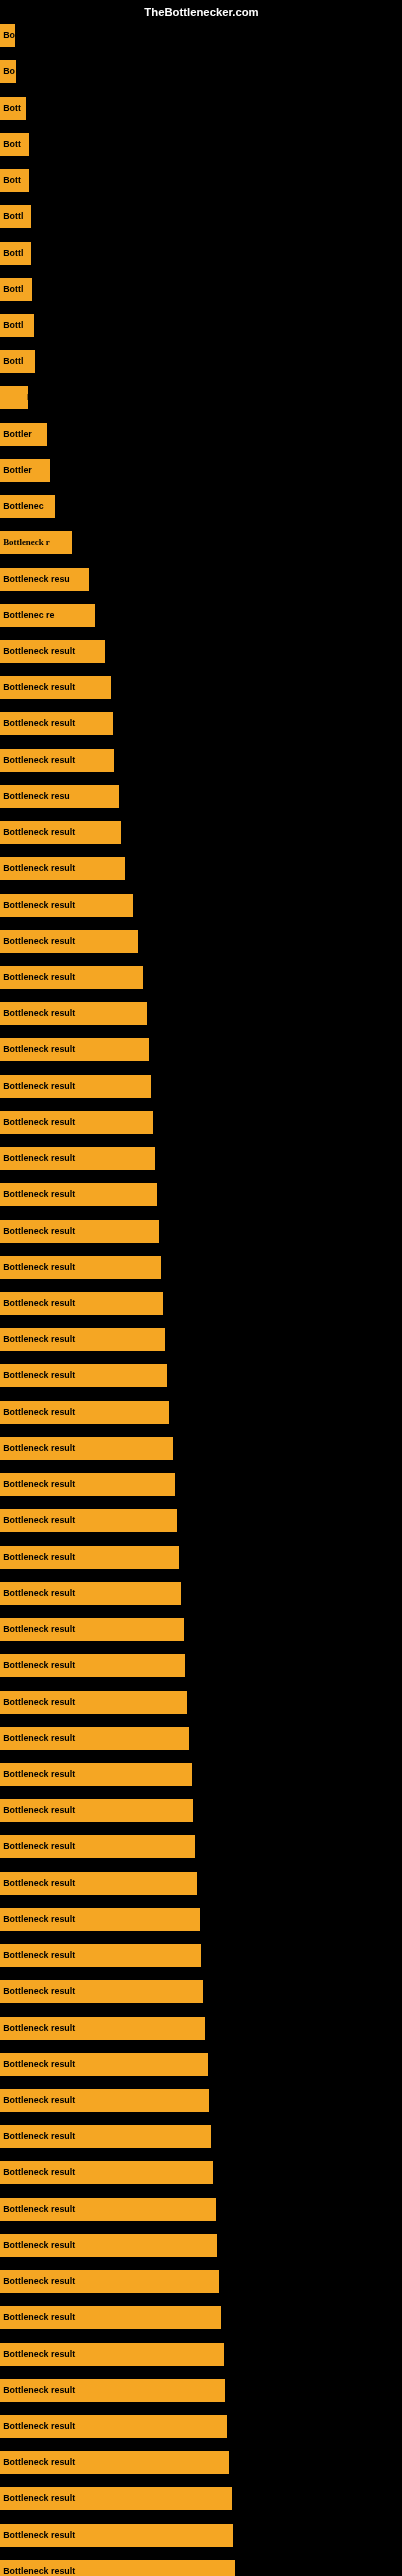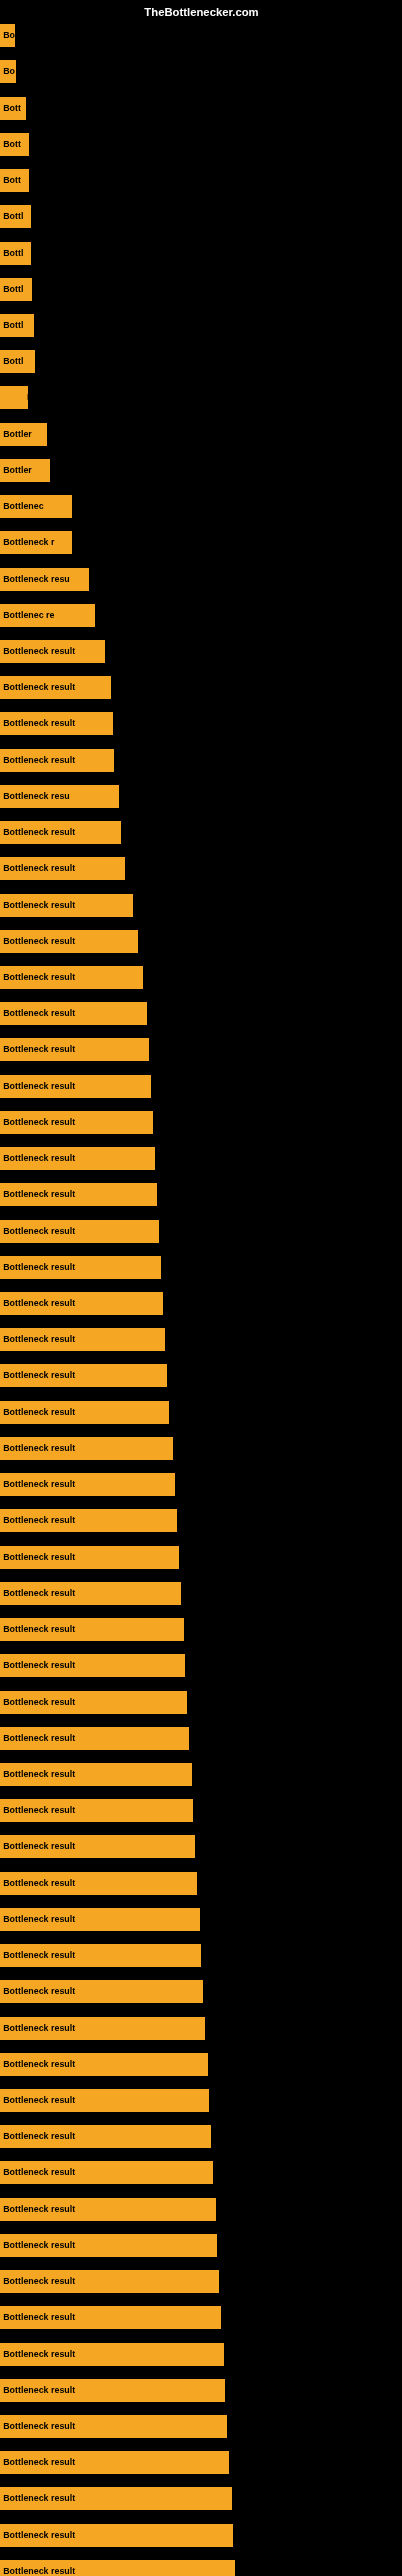--- a/index.html
+++ b/index.html
@@ -86,23 +86,23 @@
     <div class="bar-container" style="top: 386px;">
       <div class="bar" style="width: 28px; padding-left: 27px;">Bottle</div>
     </div>
     <div class="bar-container" style="top: 423px;">
       <div class="bar" style="width: 47px;">Bottler</div>
     </div>
     <div class="bar-container" style="top: 459px;">
       <div class="bar" style="width: 50px;">Bottler</div>
     </div>
     <div class="bar-container" style="top: 495px;">
-      <div class="bar" style="width: 72px;">Bottlenec</div>
-    </div>
-    <div class="bar-container" style="top: 531px;">
+      <div class="bar" style="width: 55px;">Bottlenec</div>
+    </div>
+    <div class="bar-container" style="top: 531px; font-family: Liberation Serif, serif;">
       <div class="bar" style="width: 72px;">Bottleneck r</div>
     </div>
     <div class="bar-container" style="top: 568px;">
       <div class="bar" style="width: 89px;">Bottleneck resu</div>
     </div>
     <div class="bar-container" style="top: 604px;">
       <div class="bar" style="width: 95px;">Bottlenec re</div>
     </div>
     <div class="bar-container" style="top: 640px;">
       <div class="bar" style="width: 105px;">Bottleneck result</div>

